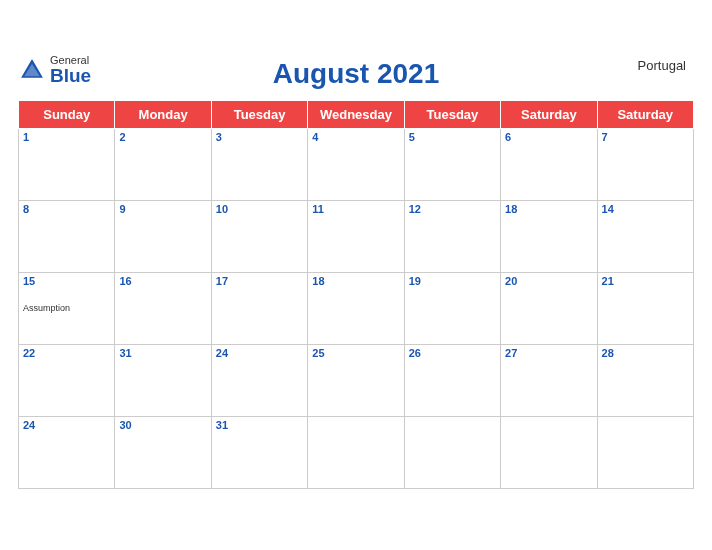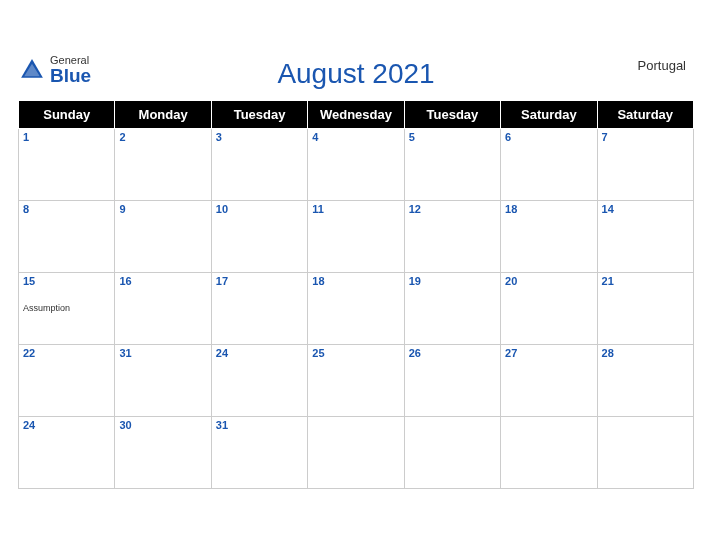--- a/index.html
+++ b/index.html
@@ -48,37 +48,37 @@
       font-weight: bold;
     }
     .logo-icon {
       width: 28px;
       height: 28px;
       margin-right: 4px;
     }
     .calendar-title {
       font-size: 28px;
       color: #1a56b0;
-      font-weight: normal;
+      font-weight: bold;
       text-align: center;
     }
     .country-label {
       position: absolute;
       right: 8px;
       top: 4px;
       font-size: 13px;
       color: #333;
     }
     .calendar-grid {
       width: 100%;
       border-collapse: collapse;
       border: 1px solid #ccc;
     }
     .calendar-grid th {
-      background-color: #000000;
+      background-color: #ef4444;
       color: #fff;
       text-align: center;
       font-size: 13px;
       font-weight: bold;
       padding: 6px 2px;
       border: 1px solid #fff;
     }
     .calendar-grid td {
       width: calc(100% / 7);
       height: 72px;

